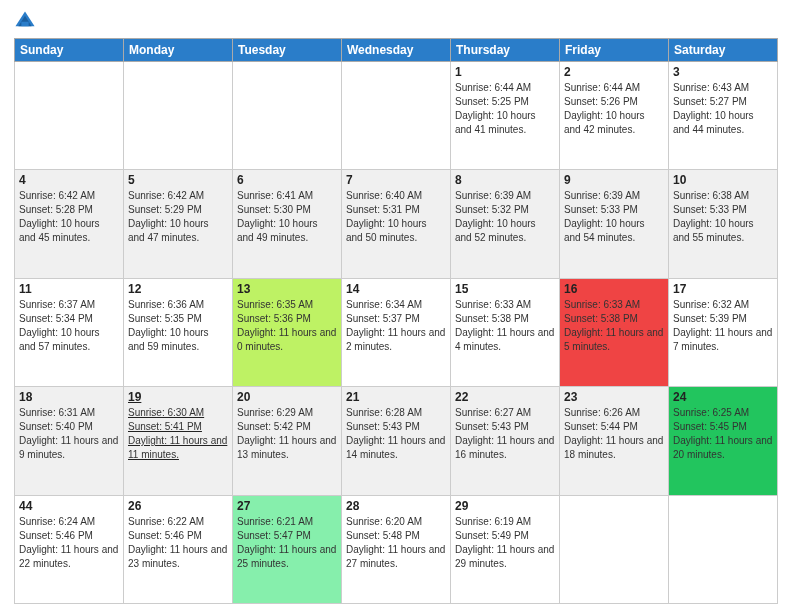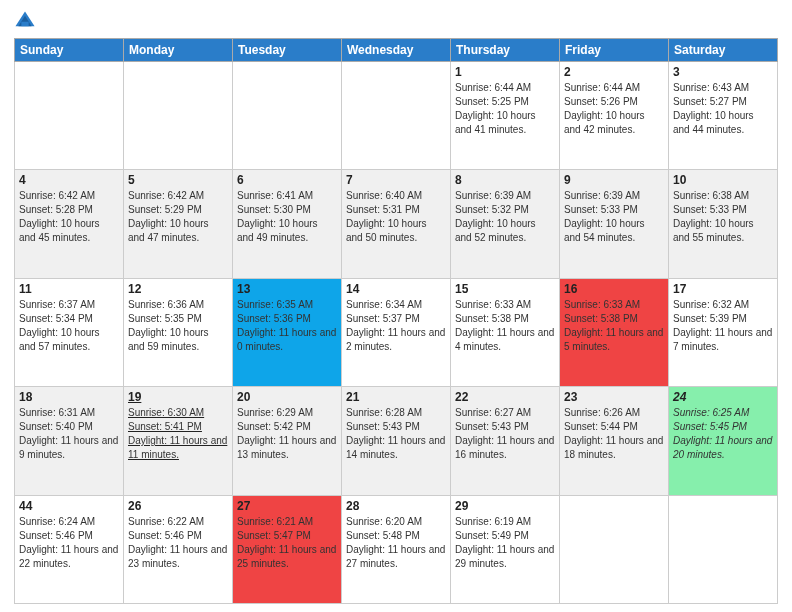--- a/index.html
+++ b/index.html
@@ -203,21 +203,21 @@
             <div class="day-info">Sunrise: 6:37 AM
 Sunset: 5:34 PM
 Daylight: 10 hours and 57 minutes.</div>
           </td>
           <td style="background: rgb(255, 255, 255);">
             <div class="day-num">12</div>
             <div class="day-info">Sunrise: 6:36 AM
 Sunset: 5:35 PM
 Daylight: 10 hours and 59 minutes.</div>
           </td>
-          <td style="background: #0ea5e9;">
+          <td style="background: #bef264;">
             <div class="day-num">13</div>
             <div class="day-info">Sunrise: 6:35 AM
 Sunset: 5:36 PM
 Daylight: 11 hours and 0 minutes.</div>
           </td>
           <td style="background: rgb(255, 255, 255);">
             <div class="day-num">14</div>
             <div class="day-info">Sunrise: 6:34 AM
 Sunset: 5:37 PM
 Daylight: 11 hours and 2 minutes.</div>
@@ -271,41 +271,41 @@
             <div class="day-info">Sunrise: 6:27 AM
 Sunset: 5:43 PM
 Daylight: 11 hours and 16 minutes.</div>
           </td>
           <td style="background: rgb(240, 240, 240);">
             <div class="day-num">23</div>
             <div class="day-info">Sunrise: 6:26 AM
 Sunset: 5:44 PM
 Daylight: 11 hours and 18 minutes.</div>
           </td>
-          <td style="background: #86efac; font-style: italic;">
+          <td style="background: #22c55e;">
             <div class="day-num">24</div>
             <div class="day-info">Sunrise: 6:25 AM
 Sunset: 5:45 PM
 Daylight: 11 hours and 20 minutes.</div>
           </td>
         </tr>
         <tr>
           <td style="background: rgb(255, 255, 255);">
             <div class="day-num">44</div>
             <div class="day-info">Sunrise: 6:24 AM
 Sunset: 5:46 PM
 Daylight: 11 hours and 22 minutes.</div>
           </td>
           <td style="background: rgb(255, 255, 255);">
             <div class="day-num">26</div>
             <div class="day-info">Sunrise: 6:22 AM
 Sunset: 5:46 PM
 Daylight: 11 hours and 23 minutes.</div>
           </td>
-          <td style="background: #ef4444;">
+          <td style="background: #86efac;">
             <div class="day-num">27</div>
             <div class="day-info">Sunrise: 6:21 AM
 Sunset: 5:47 PM
 Daylight: 11 hours and 25 minutes.</div>
           </td>
           <td style="background: rgb(255, 255, 255);">
             <div class="day-num">28</div>
             <div class="day-info">Sunrise: 6:20 AM
 Sunset: 5:48 PM
 Daylight: 11 hours and 27 minutes.</div>

